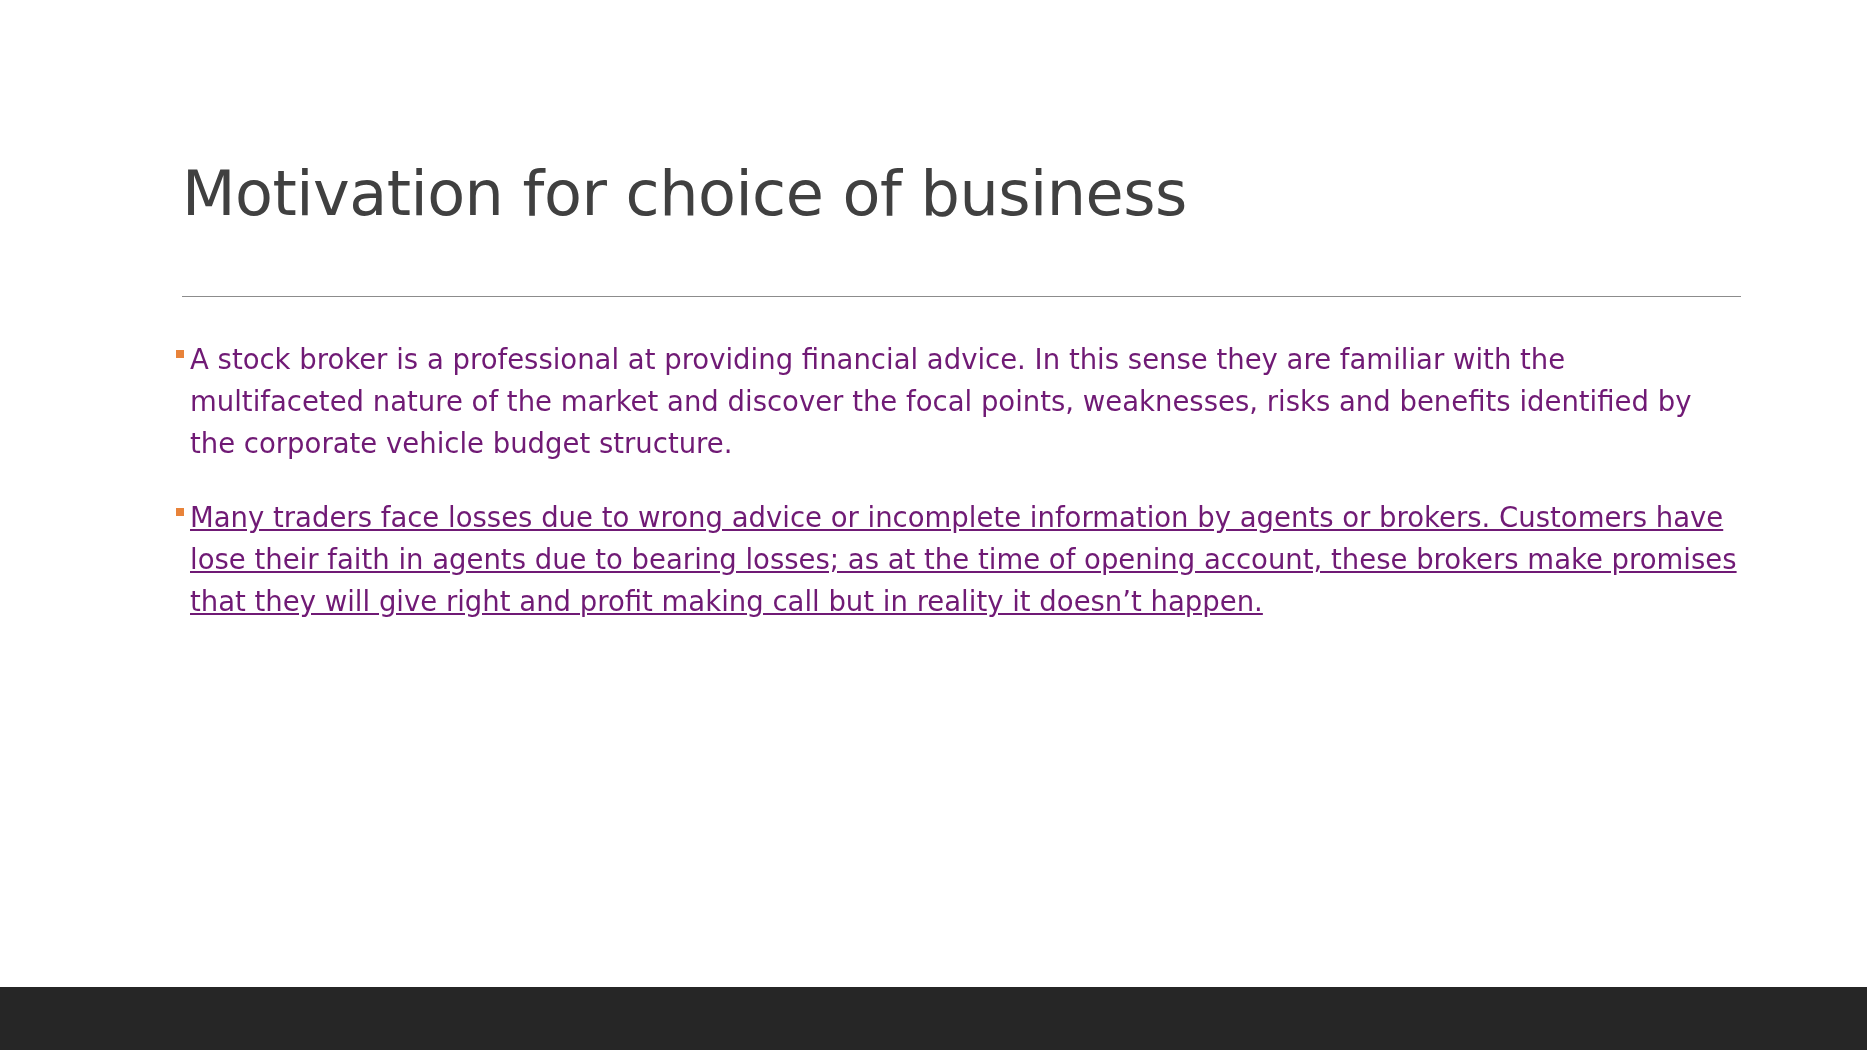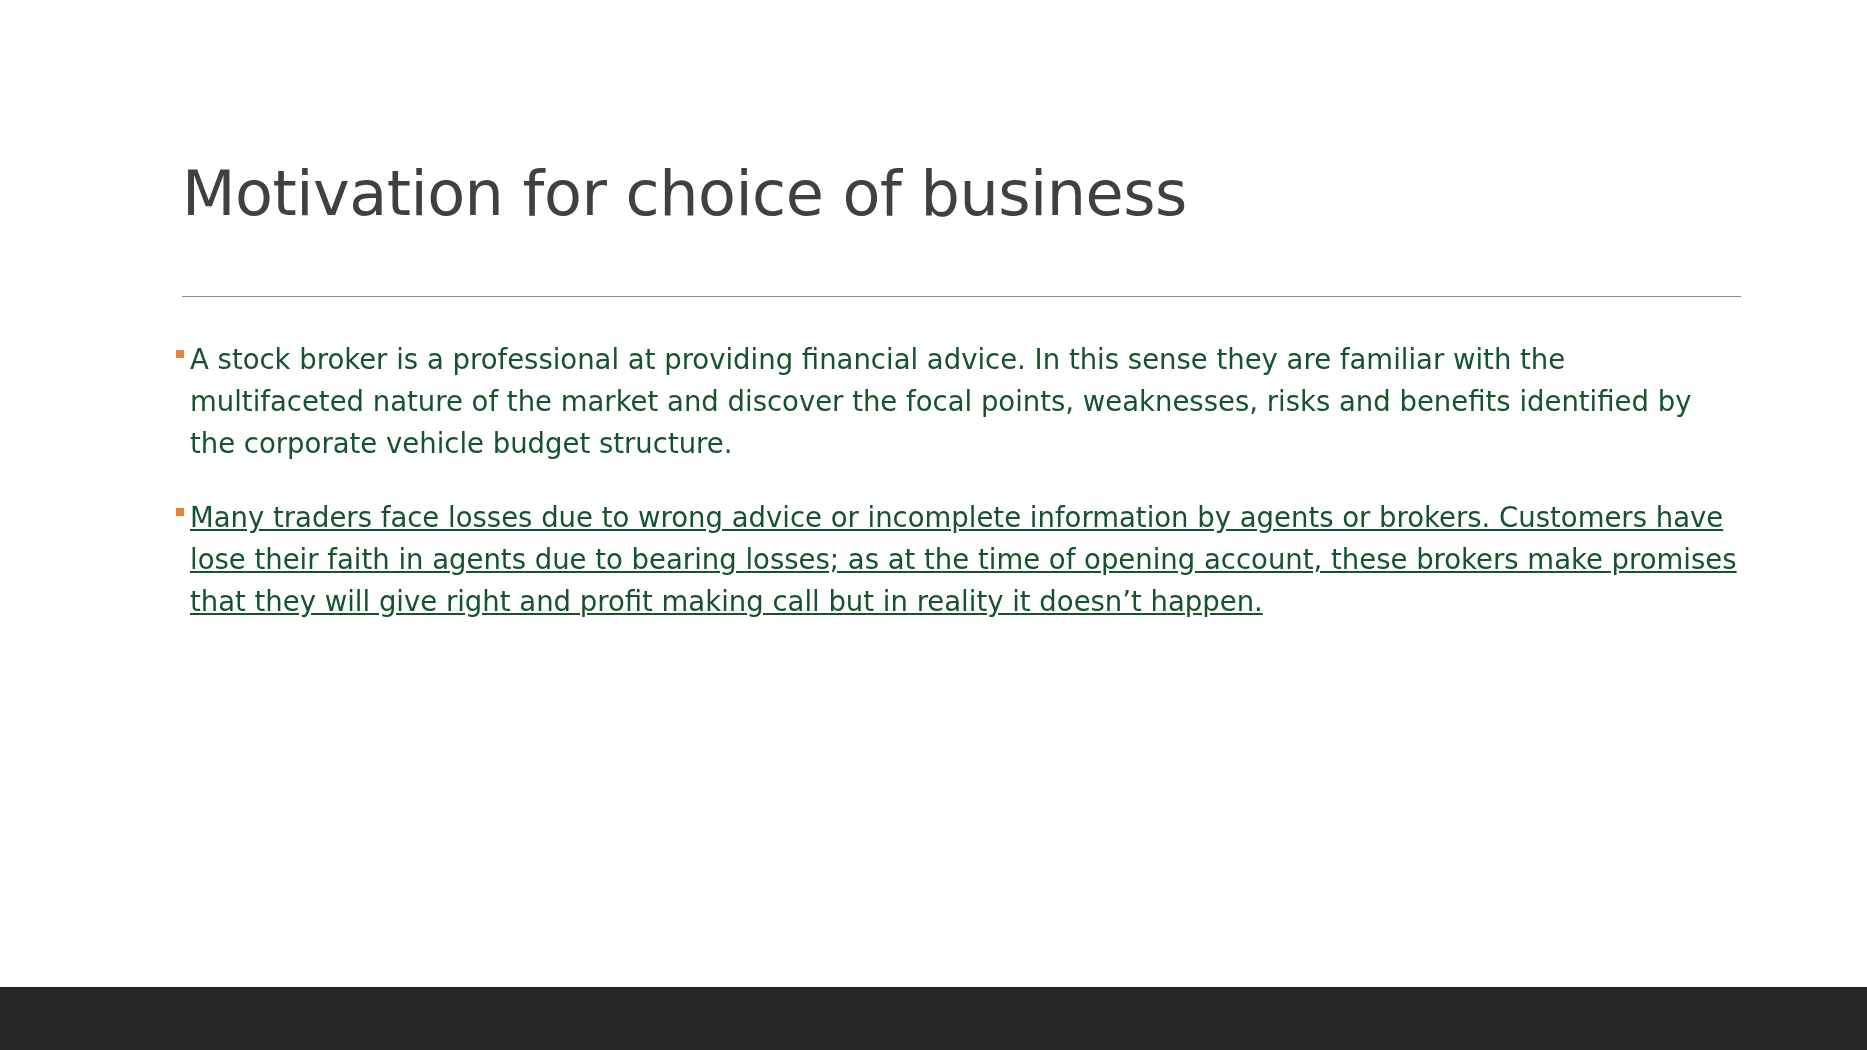--- a/index.html
+++ b/index.html
@@ -45,21 +45,21 @@
     left: 176px;
     top: 338px;
     width: 1568px;
   }
   .bullet-item {
     position: relative;
     padding-left: 14px;
     margin-bottom: 32px;
     font-size: 27.5px;
     line-height: 1.53;
-    color: #14532d;
+    color: #701a75;
   }
   .bullet-item:last-child {
     margin-bottom: 0;
     text-decoration: underline;
   }
   .bullet-marker {
     position: absolute;
     left: 0;
     top: 12px;
     width: 8px;

